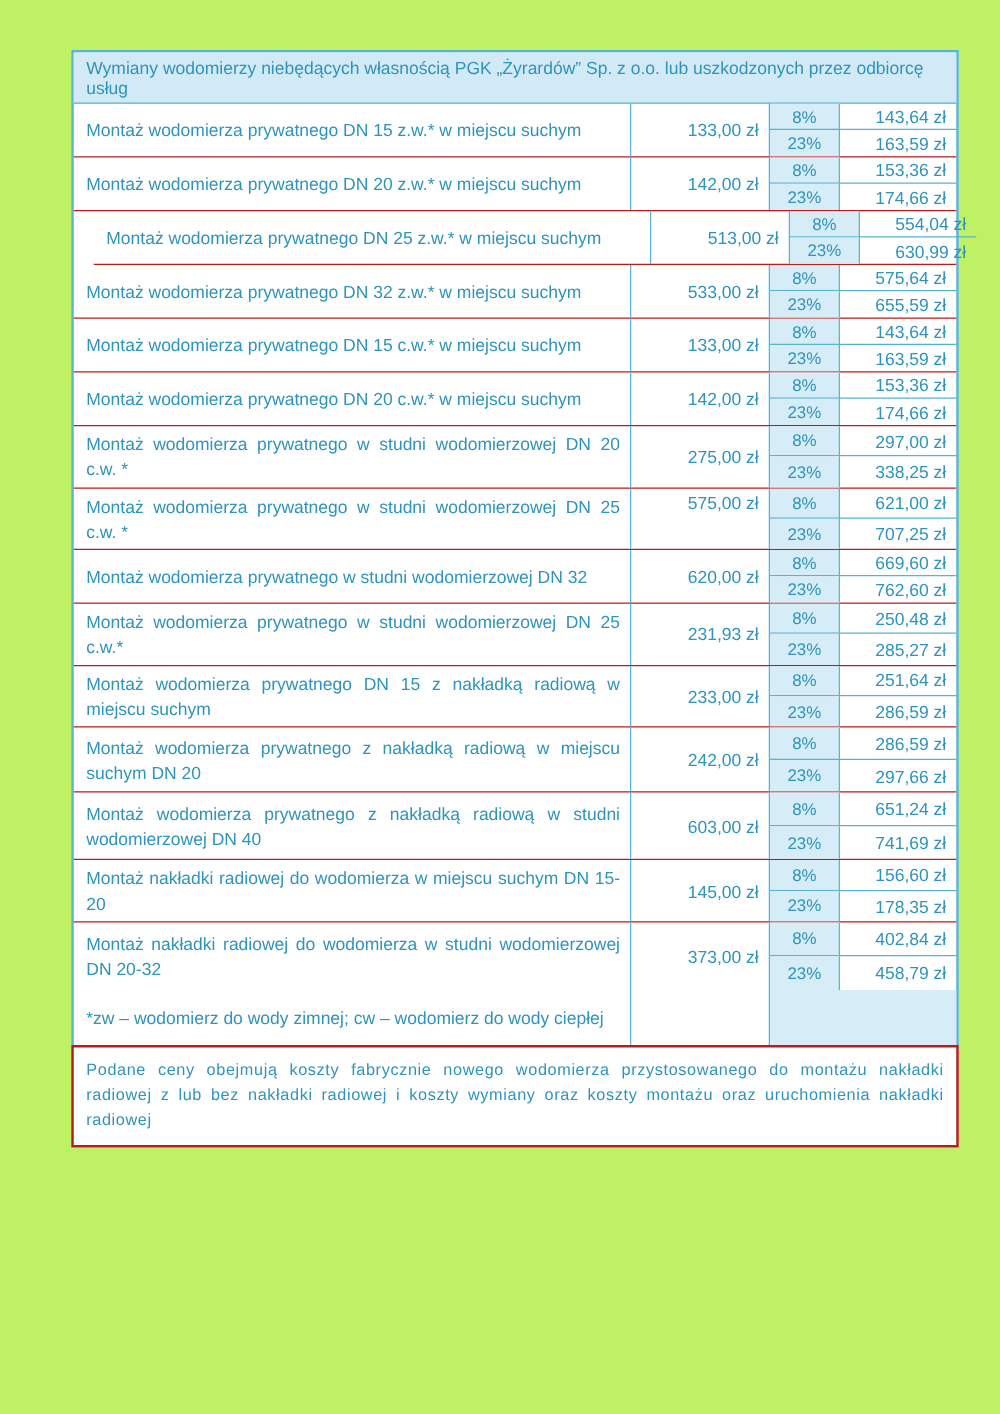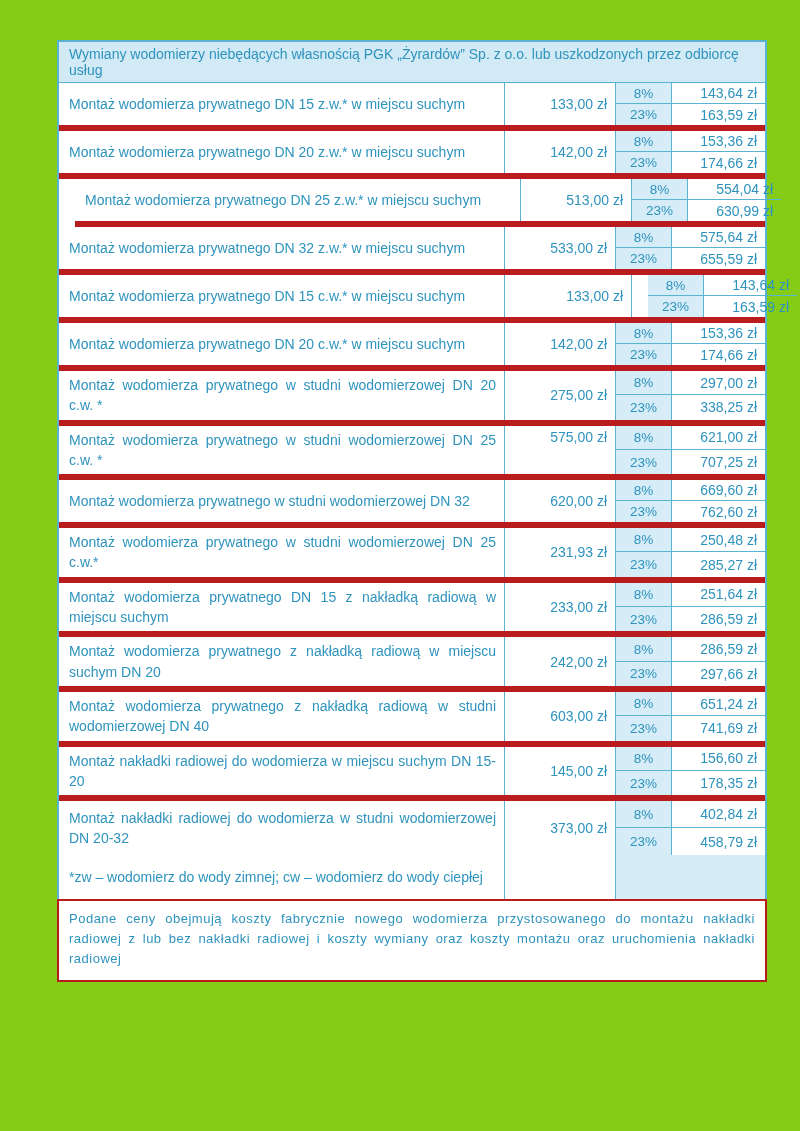--- a/index.html
+++ b/index.html
@@ -1,20 +1,20 @@
 <!DOCTYPE html>
 <html><head>
 <meta charset="utf-8">
 <style>
   html, body { margin: 0; padding: 0; background: #e8e8e8; }
   #page {
     position: relative;
     width: 800px;
     height: 1131px;
-    background: #84cc16;
+    background: #bef264;
     font-family: "Liberation Sans", sans-serif;
     color: #2e93bd;
     overflow: hidden;
   }
   #content {
     position: absolute;
     left: 57px;
     top: 40px;
     width: 710px;
   }
@@ -30,21 +30,21 @@
     border-bottom: 1px solid #58b4d1;
     display: flex;
     align-items: center;
     padding: 2px 10px;
     box-sizing: border-box;
     font-size: 14px;
   }
   .trow {
     display: grid;
     grid-template-columns: 446px 111px 56px 93px;
-    border-bottom: 6px solid #b91c1c;
+    border-bottom: 1px solid #b91c1c;
     box-sizing: border-box;
   }
   .trow:last-child { border-bottom: none; }
   .cell { box-sizing: border-box; }
   .desc-cell {
     border-right: 1px solid #58b4d1;
     display: flex;
     align-items: center;
     padding: 4px 8px 4px 10px;
     font-size: 14px;
@@ -163,21 +163,21 @@
               <div>Montaż wodomierza prywatnego DN 32 z.w.* w miejscu suchym</div>
             </div>
             <div class="cell net-cell">533,00 zł</div>
             <div class="vat-grid">
               <div class="cell vat-cell subrow-divider">8%</div>
               <div class="cell gross-cell subrow-divider">575,64 zł</div>
               <div class="cell vat-cell">23%</div>
               <div class="cell gross-cell">655,59 zł</div>
             </div>
           </div>
-          <div class="trow" style="min-height: 43px; gap: 16px;">
+          <div class="trow" style="min-height: 43px;">
             <div class="cell desc-cell">
               <div>Montaż wodomierza prywatnego DN 15 c.w.* w miejscu suchym</div>
             </div>
             <div class="cell net-cell">133,00 zł</div>
             <div class="vat-grid">
               <div class="cell vat-cell subrow-divider">8%</div>
               <div class="cell gross-cell subrow-divider">143,64 zł</div>
               <div class="cell vat-cell">23%</div>
               <div class="cell gross-cell">163,59 zł</div>
             </div>

